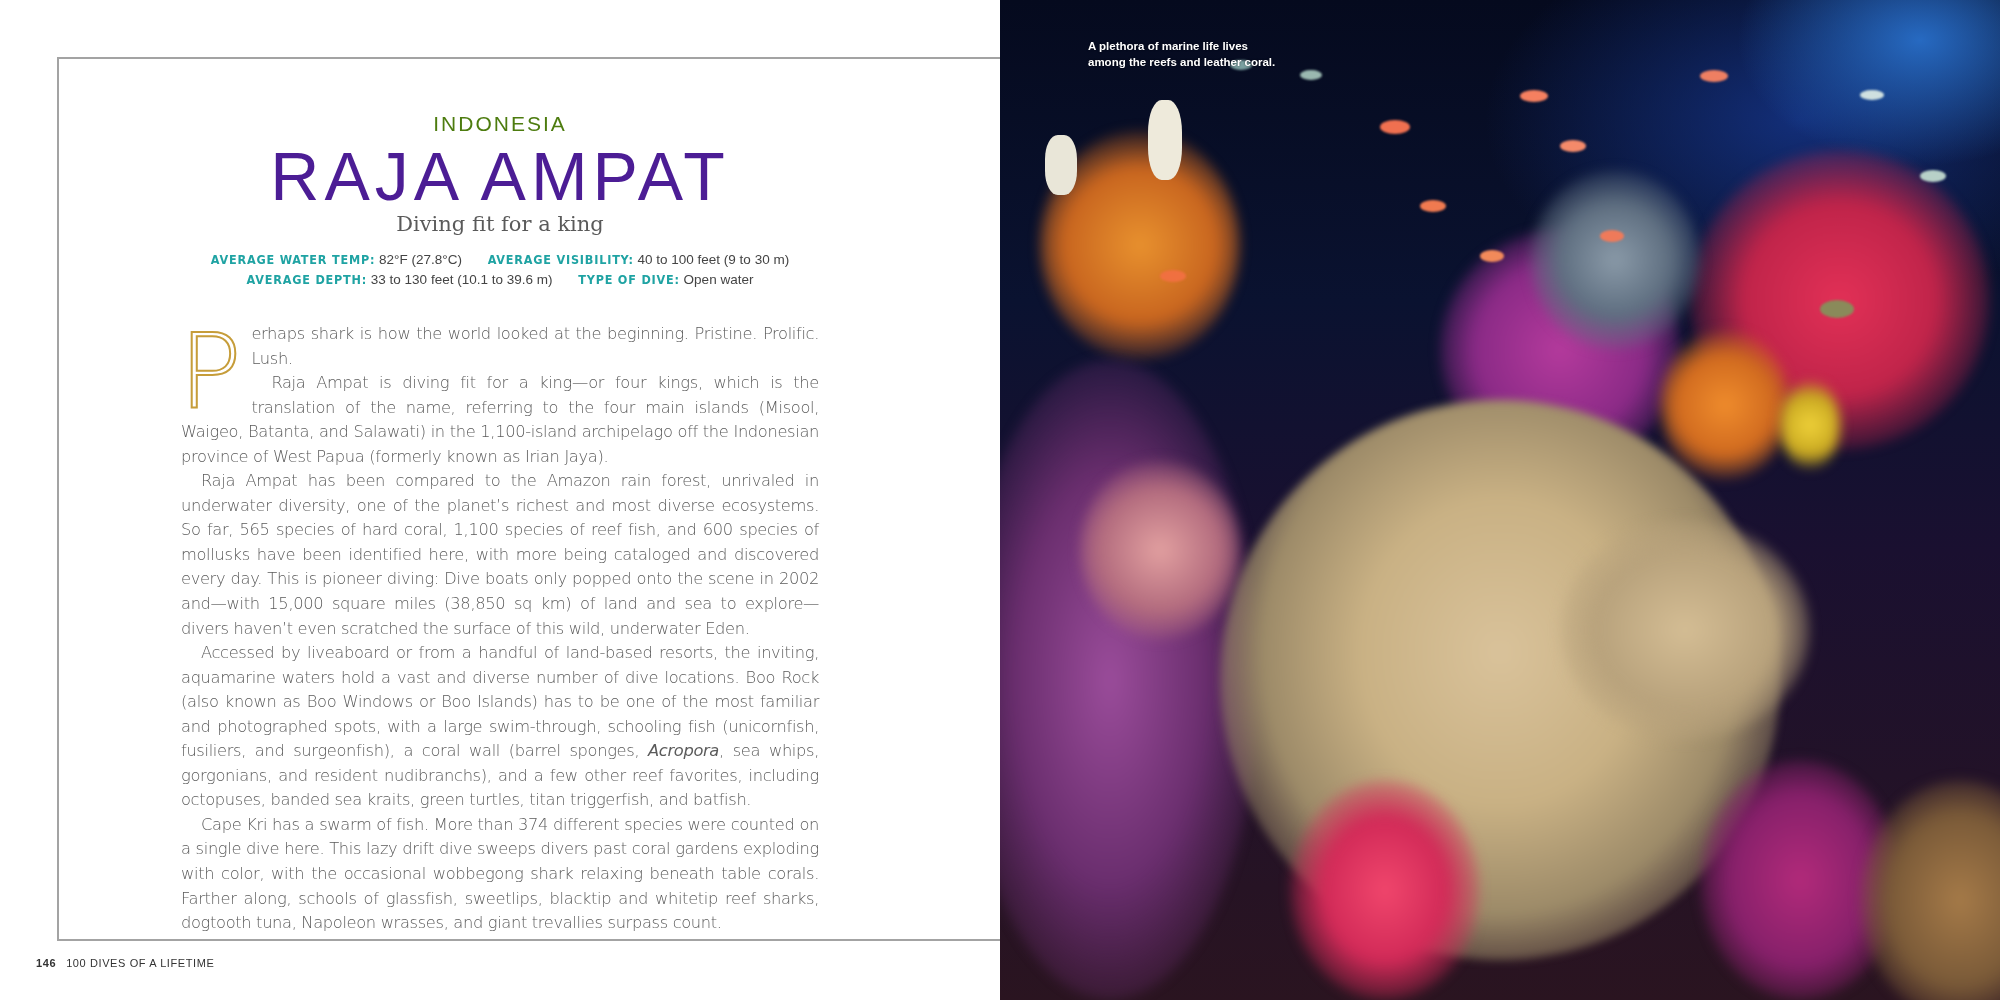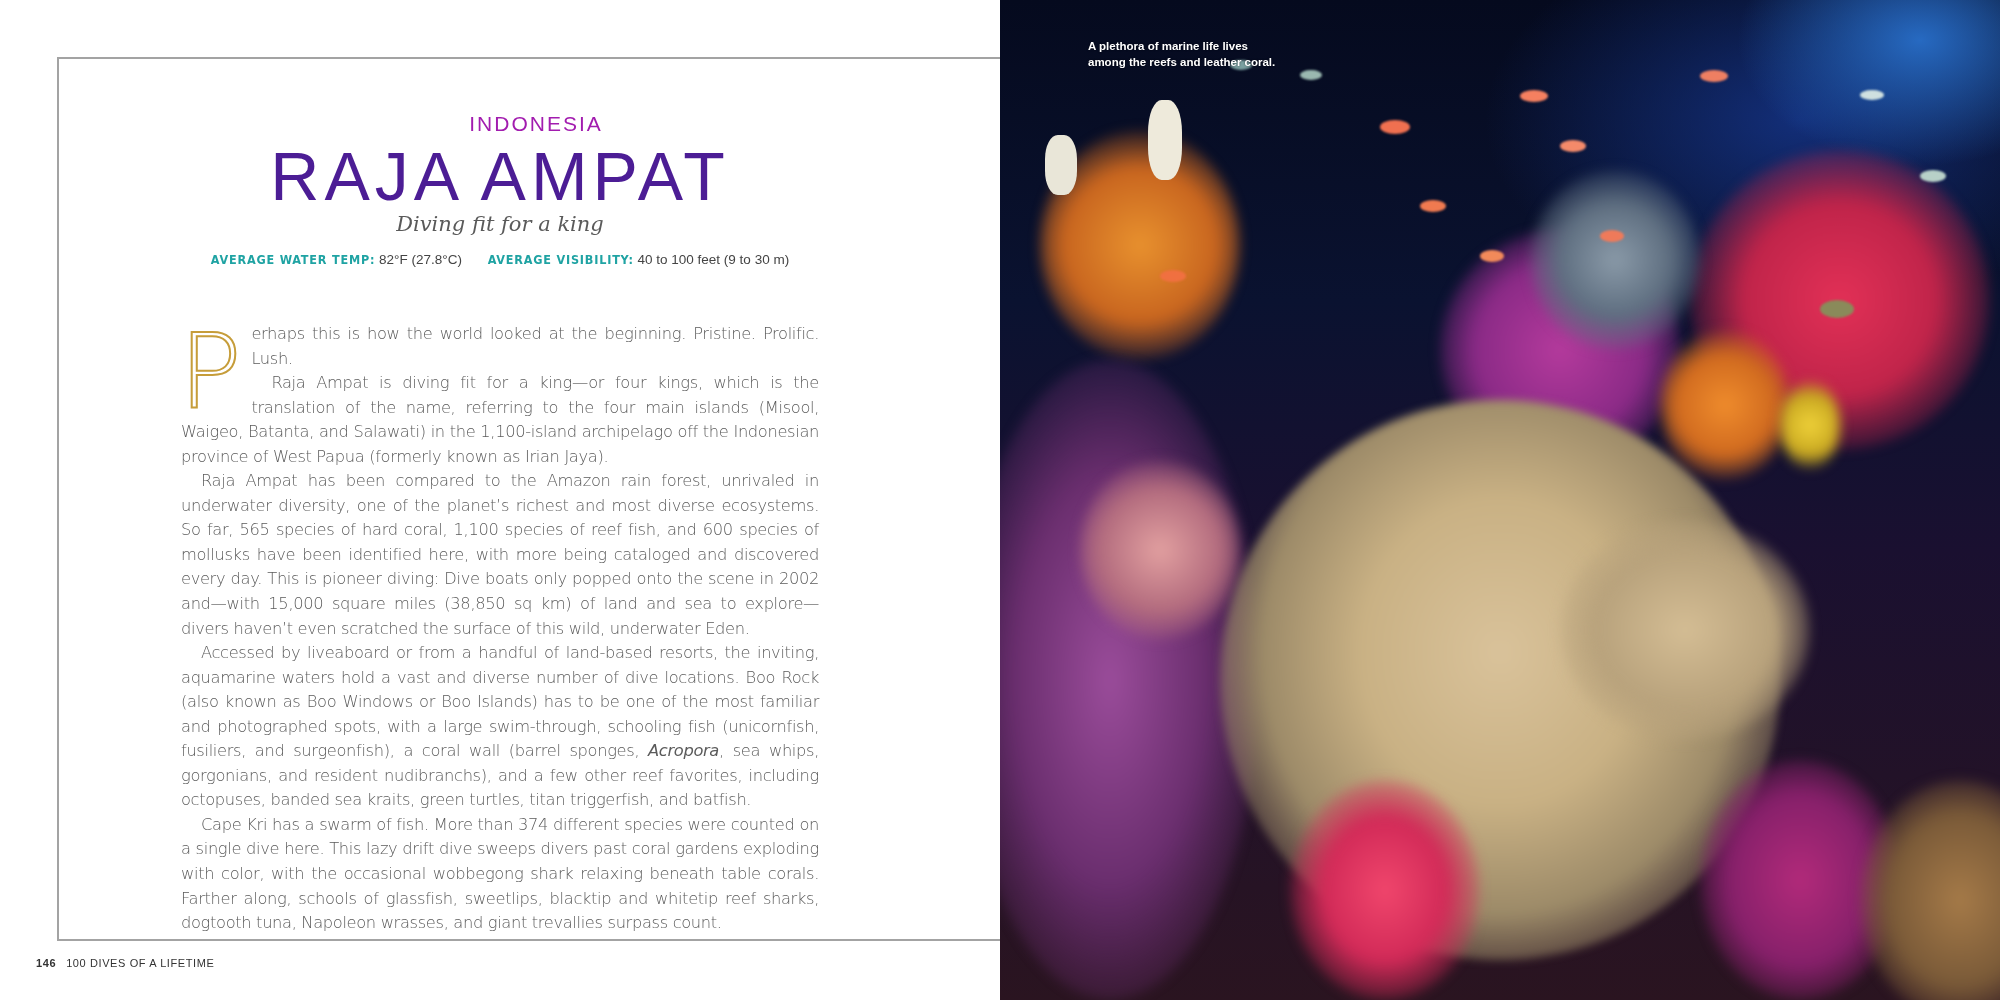--- a/index.html
+++ b/index.html
@@ -10,28 +10,28 @@
   }
   .left-page {
     position: absolute; left: 0; top: 0; width: 1000px; height: 1000px; background: #fff;
   }
   .frame {
     position: absolute; left: 57px; top: 57px; width: 943px; height: 884px;
     border: 2px solid #a3a3a3; border-right: none; box-sizing: border-box;
   }
   .header { position: absolute; left: 0; width: 1000px; text-align: center; }
   .country {
-    top: 112px; font-size: 21px; letter-spacing: 2px; color: #a21caf; font-weight: 500; padding-left: 36px;
+    top: 112px; font-size: 21px; letter-spacing: 2px; color: #4d7c0f; font-weight: 500;
   }
   .title {
     top: 136px; font-size: 68px; letter-spacing: 5px; color: #4c1d95; font-weight: 500;
     line-height: 80px;
   }
   .subtitle {
-    top: 212px; font-family: "DejaVu Serif", "Liberation Serif", serif; font-style: italic;
+    top: 212px; font-family: "DejaVu Serif", "Liberation Serif", serif; 
     font-size: 21px; color: #5a5a5a;
   }
   .stats { top: 250px; font-size: 13.5px; color: #444; line-height: 20px; }
   .stats .lbl {
     color: #1fa3a3; font-weight: bold; letter-spacing: 0.8px; font-family: "DejaVu Sans Condensed","DejaVu Sans", sans-serif;
     font-size: 12.5px;
   }
   .stats .item { margin: 0 11px; }
   .body-text {
     position: absolute; left: 181px; top: 322px; width: 638px;
@@ -74,25 +74,29 @@
 
   <div class="header country">INDONESIA</div>
   <div class="header title">RAJA AMPAT</div>
   <div class="header subtitle">Diving fit for a king</div>
 
   <div class="header stats">
     <div>
       <span class="item"><span class="lbl">AVERAGE WATER TEMP:</span> <span>82°F (27.8°C)</span></span>
       <span class="item"><span class="lbl">AVERAGE VISIBILITY:</span> <span>40 to 100 feet (9 to 30 m)</span></span>
     </div>
+    <div>
+      <span class="item"><span class="lbl">AVERAGE DEPTH:</span> <span>33 to 130 feet (10.1 to 39.6 m)</span></span>
+      <span class="item"><span class="lbl">TYPE OF DIVE:</span> <span>Open water</span></span>
+    </div>
   </div>
 
   <div class="body-text">
     <span class="dropcap">P</span>
-    <p class="first">erhaps this is how the world looked at the beginning. Pristine. Prolific. Lush.</p>
+    <p class="first">erhaps shark is how the world looked at the beginning. Pristine. Prolific. Lush.</p>
     <p class="l2">Raja Ampat is diving fit for a king—or four kings, which is the translation of the name, referring to the four main islands (Misool, Waigeo, Batanta, and Salawati) in the 1,100-island archipelago off the Indonesian province of West Papua (formerly known as Irian Jaya).</p>
     <p>Raja Ampat has been compared to the Amazon rain forest, unrivaled in underwater diversity, one of the planet’s richest and most diverse ecosystems. So far, 565 species of hard coral, 1,100 species of reef fish, and 600 species of mollusks have been identified here, with more being cataloged and discovered every day. This is pioneer diving: Dive boats only popped onto the scene in 2002 and—with 15,000 square miles (38,850 sq km) of land and sea to explore—divers haven’t even scratched the surface of this wild, underwater Eden.</p>
     <p><span>Accessed by liveaboard or from a handful of land-based resorts, the inviting, aquamarine waters hold a vast and diverse number of dive locations. Boo Rock (also known as Boo Windows or Boo Islands) has to be one of the most familiar and photographed spots, with a large swim-through, schooling fish (unicornfish, fusiliers, and surgeonfish), a coral wall (barrel sponges, </span><em>Acropora</em><span>, sea whips, gorgonians, and resident nudibranchs), and a few other reef favorites, including octopuses, banded sea kraits, green turtles, titan triggerfish, and batfish.</span></p>
     <p>Cape Kri has a swarm of fish. More than 374 different species were counted on a single dive here. This lazy drift dive sweeps divers past coral gardens exploding with color, with the occasional wobbegong shark relaxing beneath table corals. Farther along, schools of glassfish, sweetlips, blacktip and whitetip reef sharks, dogtooth tuna, Napoleon wrasses, and giant trevallies surpass count.</p>
   </div>
 
   <div class="footer">
     <span class="pnum">146</span><span>100 DIVES OF A LIFETIME</span>
   </div>
 </div>

